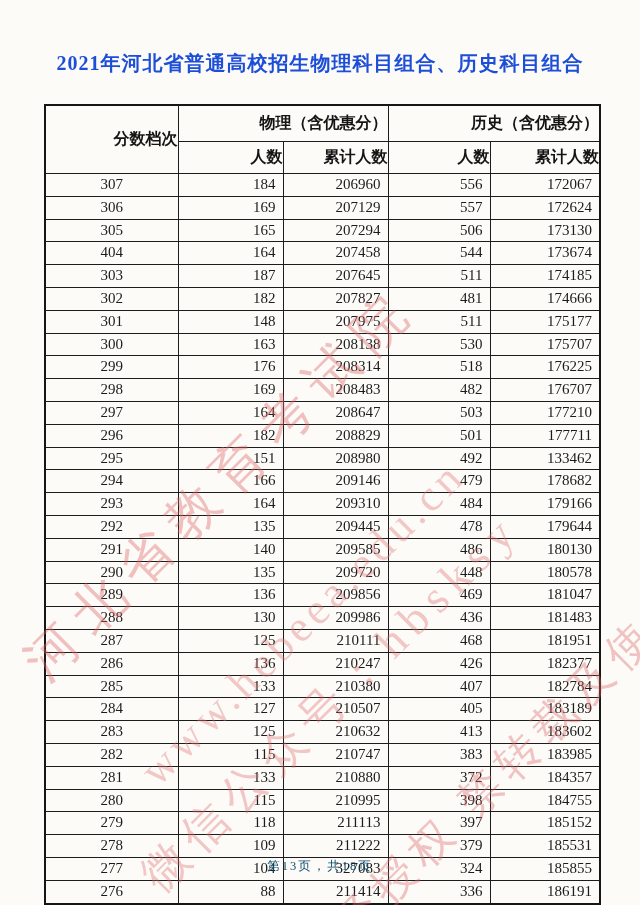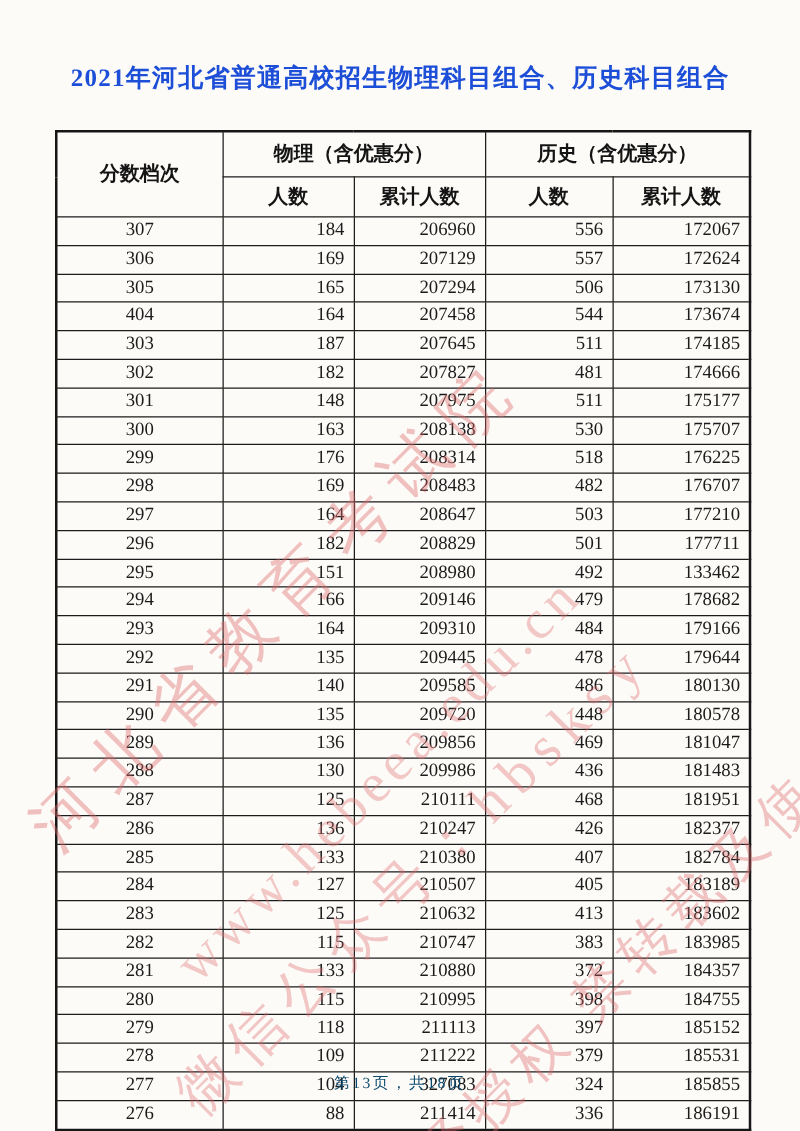--- a/index.html
+++ b/index.html
@@ -38,21 +38,21 @@
     border:1.5px solid #1c1c1c;
     padding:0;
     font-weight:400;
     overflow:hidden;
     white-space:nowrap;
   }
   table{border:2.5px solid #161616;}
   thead th{
     font-weight:700;
     font-size:16px;
-    text-align:center;
+    text-align:right;
     color:#141414;
     margin-left:37px;
   }
   thead tr.group-row th{height:35px;}
   thead tr.sub-row th{height:31px;}
   tbody td{
     height:21.8px;
     font-size:15px;
     line-height:21.8px;
     color:#1b1b1b;

